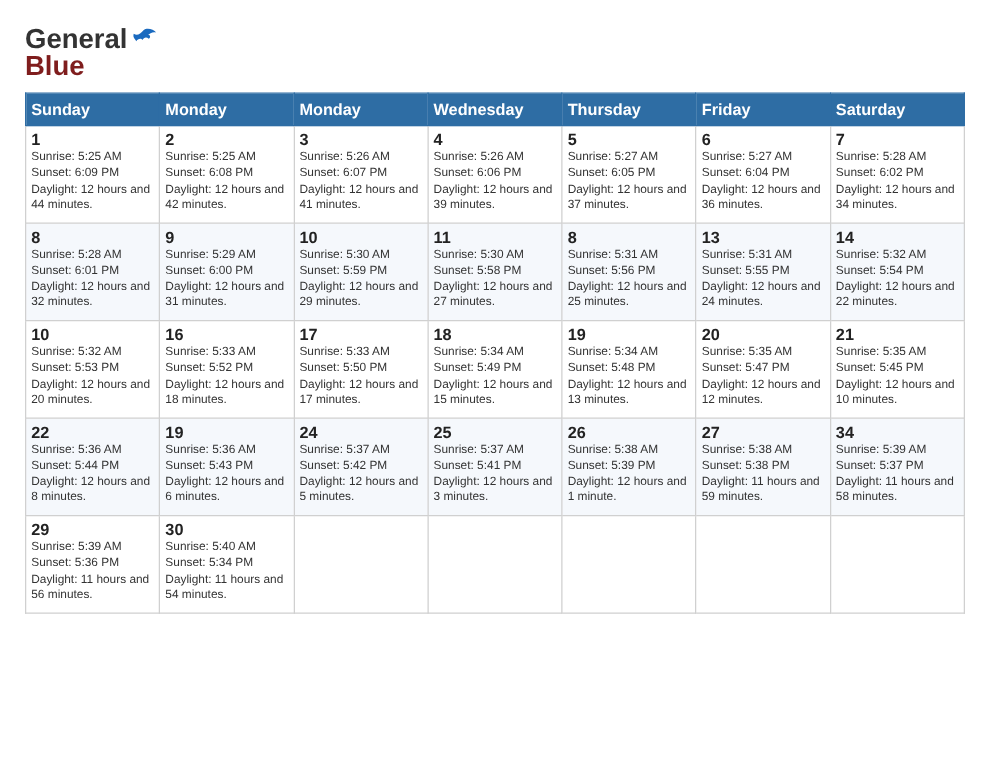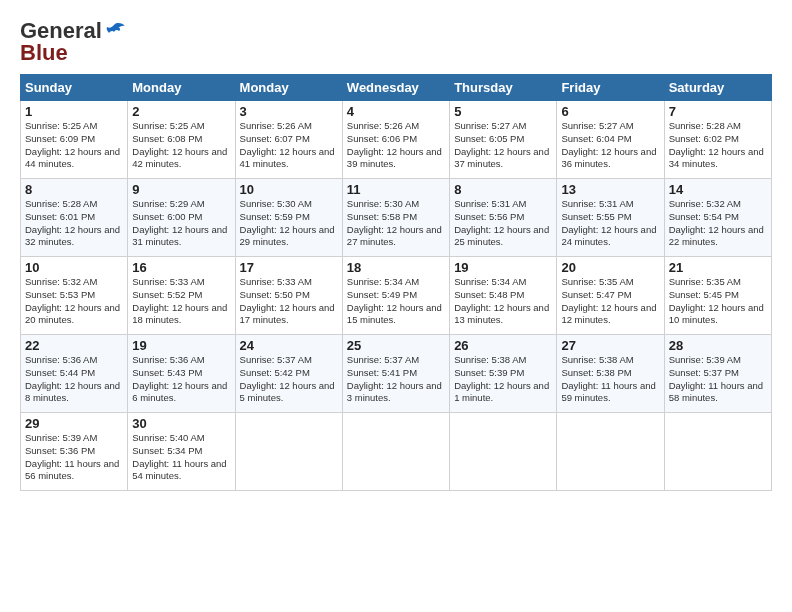--- a/index.html
+++ b/index.html
@@ -333,21 +333,21 @@
       </td>
           <td>
         <span class="day-number">27</span>
         <div class="day-info">
           Sunrise: 5:38 AM<br>
           Sunset: 5:38 PM<br>
           Daylight: 11 hours and 59 minutes.
         </div>
       </td>
           <td>
-        <span class="day-number">28</span>
+        <span class="day-number">34</span>
         <div class="day-info">
           Sunrise: 5:39 AM<br>
           Sunset: 5:37 PM<br>
           Daylight: 11 hours and 58 minutes.
         </div>
       </td>
         </tr>
         <tr>
           <td>
         <span class="day-number">29</span>

